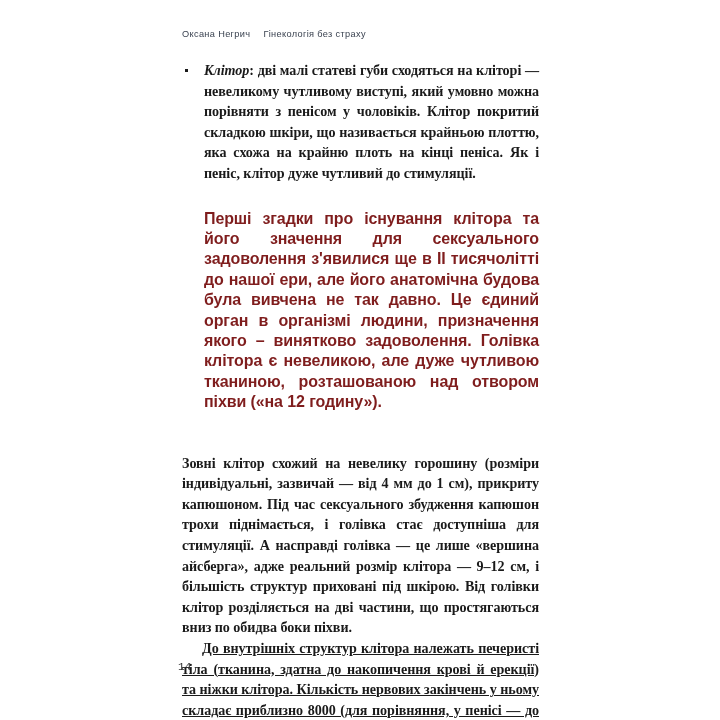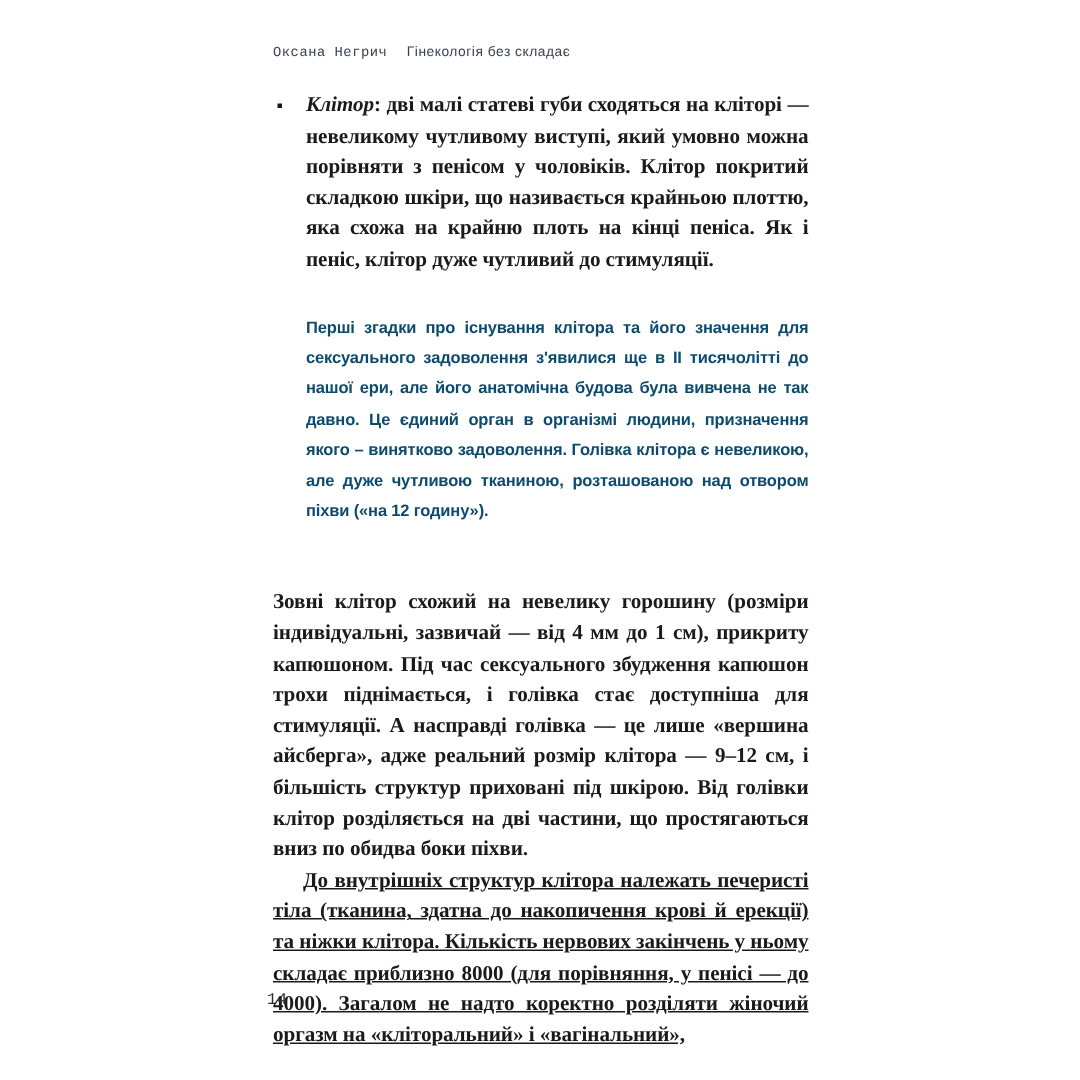--- a/index.html
+++ b/index.html
@@ -33,21 +33,20 @@
     font-family: "Liberation Sans", "DejaVu Sans", sans-serif;
     font-size: 9.2px;
     letter-spacing: 0.35px;
     color: #3a4250;
     white-space: nowrap;
     display: flex;
     align-items: baseline;
   }
   .running-head .author {
     font-weight: 400;
-    font-family: Liberation Mono, monospace;
   }
   .running-head .sep {
     display: inline-block;
     width: 13px;
   }
   .running-head .book-title {
     font-weight: 400;
   }
 
   
@@ -85,24 +84,24 @@
   .term {
     font-weight: 700;
     font-style: italic;
   }
 
   
   .note {
     margin: 25px 0 0 22px;
     width: 335px;
     font-family: "Liberation Sans", "DejaVu Sans", sans-serif;
-    font-size: 11px;
+    font-size: 16px;
     line-height: 20.4px;
     font-weight: 700;
-    color: #0c4a6e;
+    color: #7f1d1d;
     text-align: justify;
     letter-spacing: -0.1px;
   }
   .note p { margin: 0; }
 
   
   .body-text {
     margin-top: 40px;
   }
   .body-text p {
@@ -130,21 +129,21 @@
   }
 </style>
 </head>
 <body>
 
 <div class="page">
 
   <div class="running-head">
     <span class="author">Оксана Негрич</span>
     <span class="sep"></span>
-    <span class="book-title">Гінекологія без складає</span>
+    <span class="book-title">Гінекологія без страху</span>
   </div>
 
   <div class="column">
 
     <div class="bullet-block">
       <span class="bullet-marker"></span>
       <p><span class="term">Клітор</span><span>: дві малі статеві губи сходяться на кліторі — невеликому чутливому виступі, який умовно можна порівняти з пенісом у чоловіків. Клітор покритий складкою шкіри, що називається крайньою плоттю, яка схожа на крайню плоть на кінці пеніса. Як і пеніс, клітор дуже чутливий до стимуляції.</span></p>
     </div>
 
     <div class="note">

